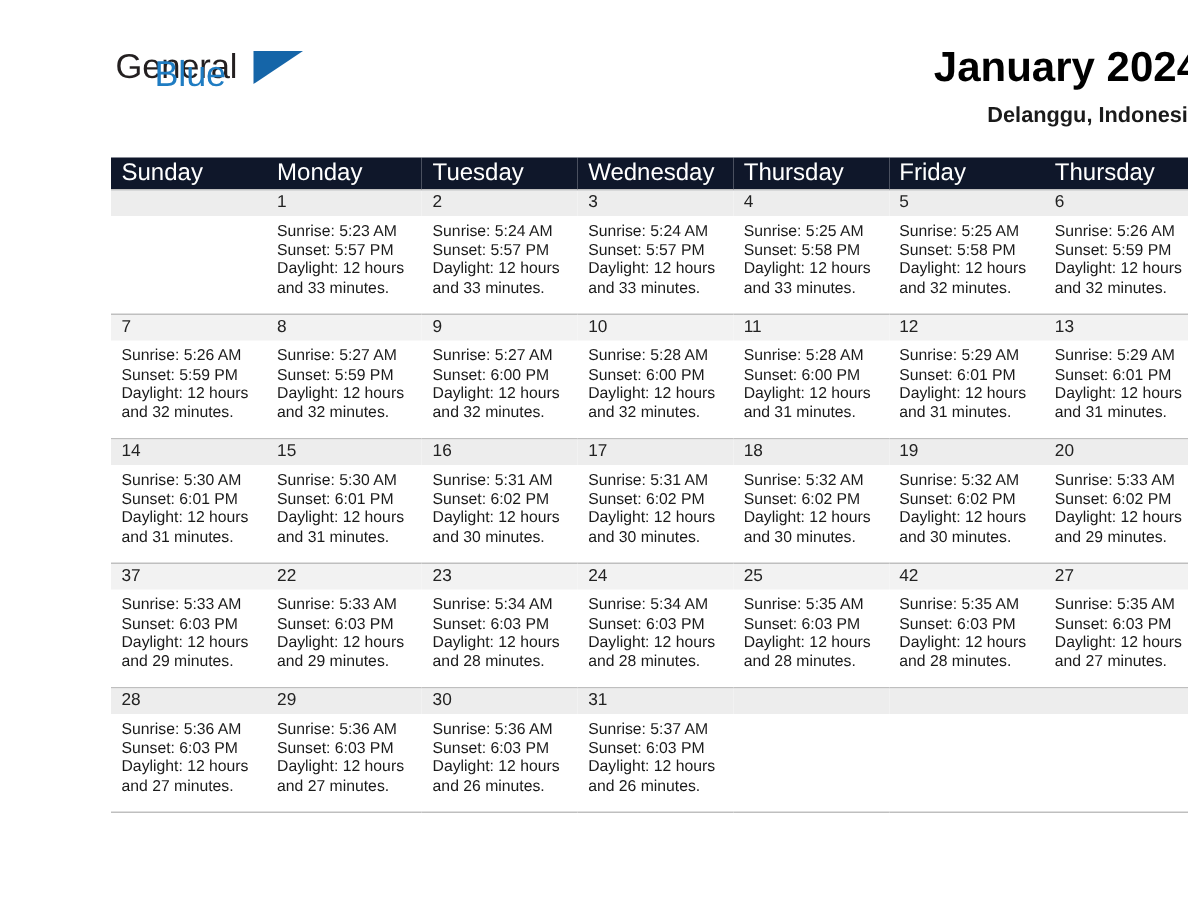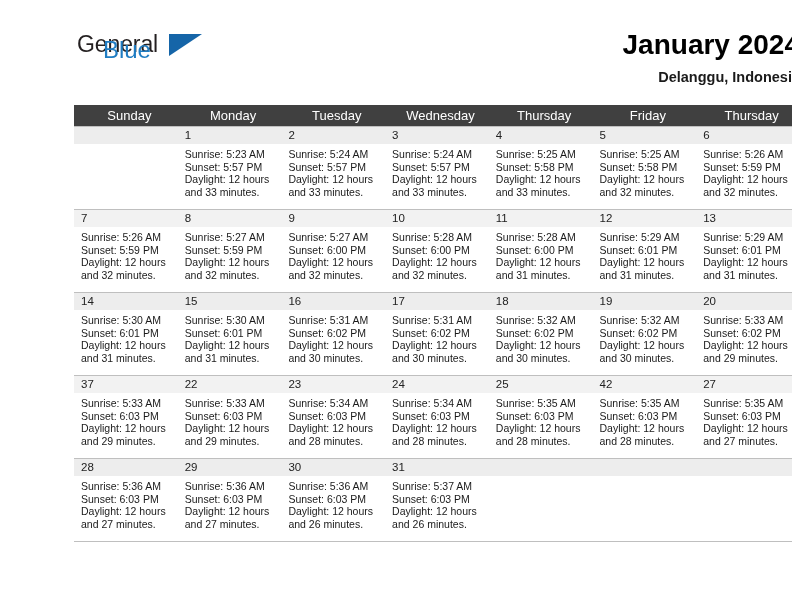--- a/index.html
+++ b/index.html
@@ -92,25 +92,25 @@
     left: 33px;
     top: 105px;
     width: 726px;
   }
   table.cal {
     width: 726px;
     border-collapse: collapse;
     table-layout: fixed;
   }
   table.cal th {
-    background: #404040;
+    background: #0f172a;
     color: #ffffff;
-    font-size: 13px;
+    font-size: 16px;
     font-weight: normal;
-    text-align: center;
+    text-align: left;
     padding: 4px 0 4px 7px;
     height: 13px;
     line-height: 13px;
     border: none;
   }
   table.cal td {
     vertical-align: top;
     height: 82px;
     padding: 0;
     border-top: 1px solid #bfbfbf;

